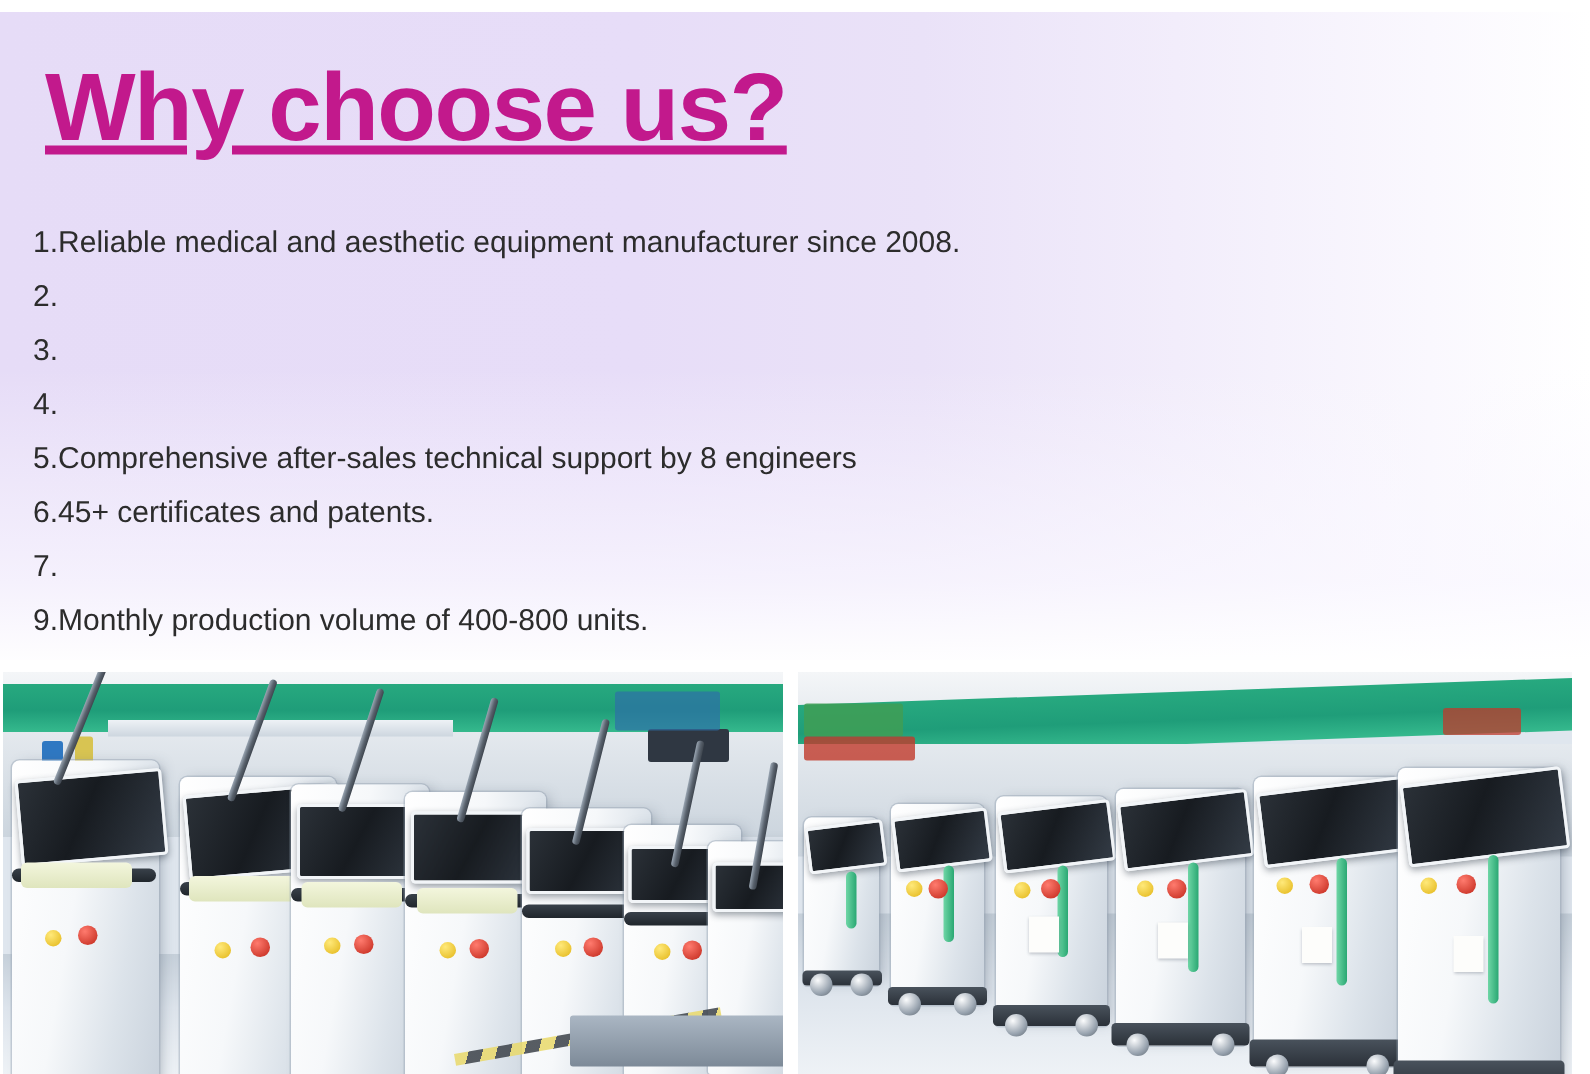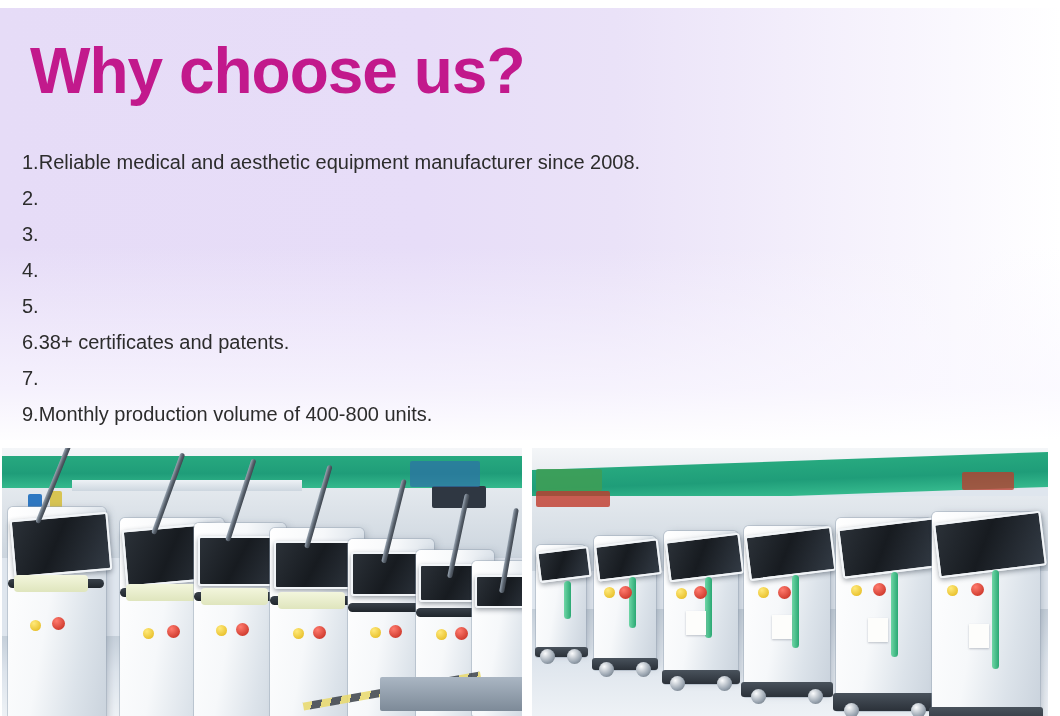--- a/index.html
+++ b/index.html
@@ -30,21 +30,21 @@
     opacity:.30;z-index:1;overflow:hidden;
     -webkit-mask-image:linear-gradient(to right, rgba(0,0,0,0) 0%, rgba(0,0,0,.35) 18%, rgba(0,0,0,.9) 45%, #000 70%, #000 100%);
     mask-image:linear-gradient(to right, rgba(0,0,0,0) 0%, rgba(0,0,0,.35) 18%, rgba(0,0,0,.9) 45%, #000 70%, #000 100%);
   }
   .bg-photo .scene{position:absolute;inset:0;background:#eef0f4;}
 
   
   .title{
     position:absolute;left:30px;top:30px;z-index:5;
     font-size:64px;font-weight:bold;letter-spacing:-1px;
-    line-height:1.05;white-space:nowrap;
+    line-height:1.05;white-space:nowrap;text-decoration:underline;
   }
 
   
   .bullets{
     position:absolute;left:22px;top:136px;z-index:5;
     width:720px;
   }
   .bullet{
     display:flex;align-items:flex-start;
     height:36px;line-height:36px;
@@ -199,24 +199,25 @@
         <span class="num">2.</span>
       </div>
       <div class="bullet">
         <span class="num">3.</span>
       </div>
       <div class="bullet">
         <span class="num">4.</span>
       </div>
       <div class="bullet">
         <span class="num">5.</span>
+        <span class="txt">Comprehensive after-sales technical support by 8 engineers</span>
       </div>
       <div class="bullet">
         <span class="num">6.</span>
-        <span class="txt">38+ certificates and patents.</span>
+        <span class="txt">45+ certificates and patents.</span>
       </div>
       <div class="bullet">
         <span class="num">7.</span>
       </div>
       <div class="bullet">
         <span class="num">9.</span>
         <span class="txt">Monthly production volume of 400-800 units.</span>
       </div>
     </div>
   </div>

